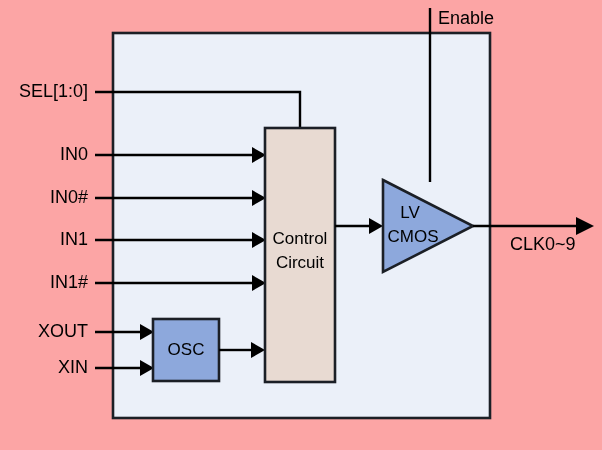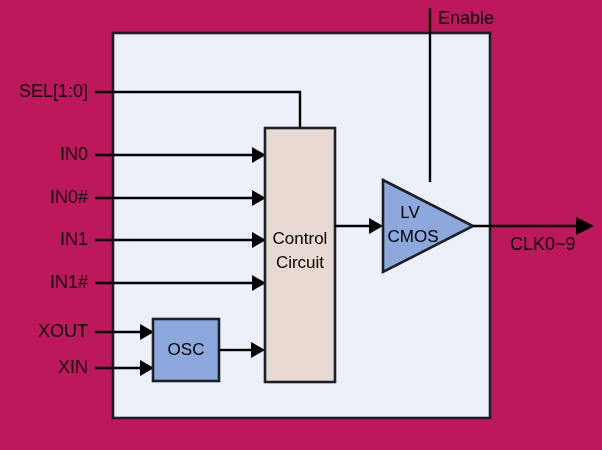--- a/index.html
+++ b/index.html
@@ -5,21 +5,21 @@
 <style>
   html, body {
     margin: 0;
     padding: 0;
     background: #ffffff;
   }
   #stage {
     position: relative;
     width: 602px;
     height: 450px;
-    background: #be185d;
+    background: #fca5a5;
     font-family: "Liberation Sans", sans-serif;
     overflow: hidden;
   }
   #diagram-svg {
     position: absolute;
     left: 0;
     top: 0;
     width: 602px;
     height: 450px;
     display: block;

